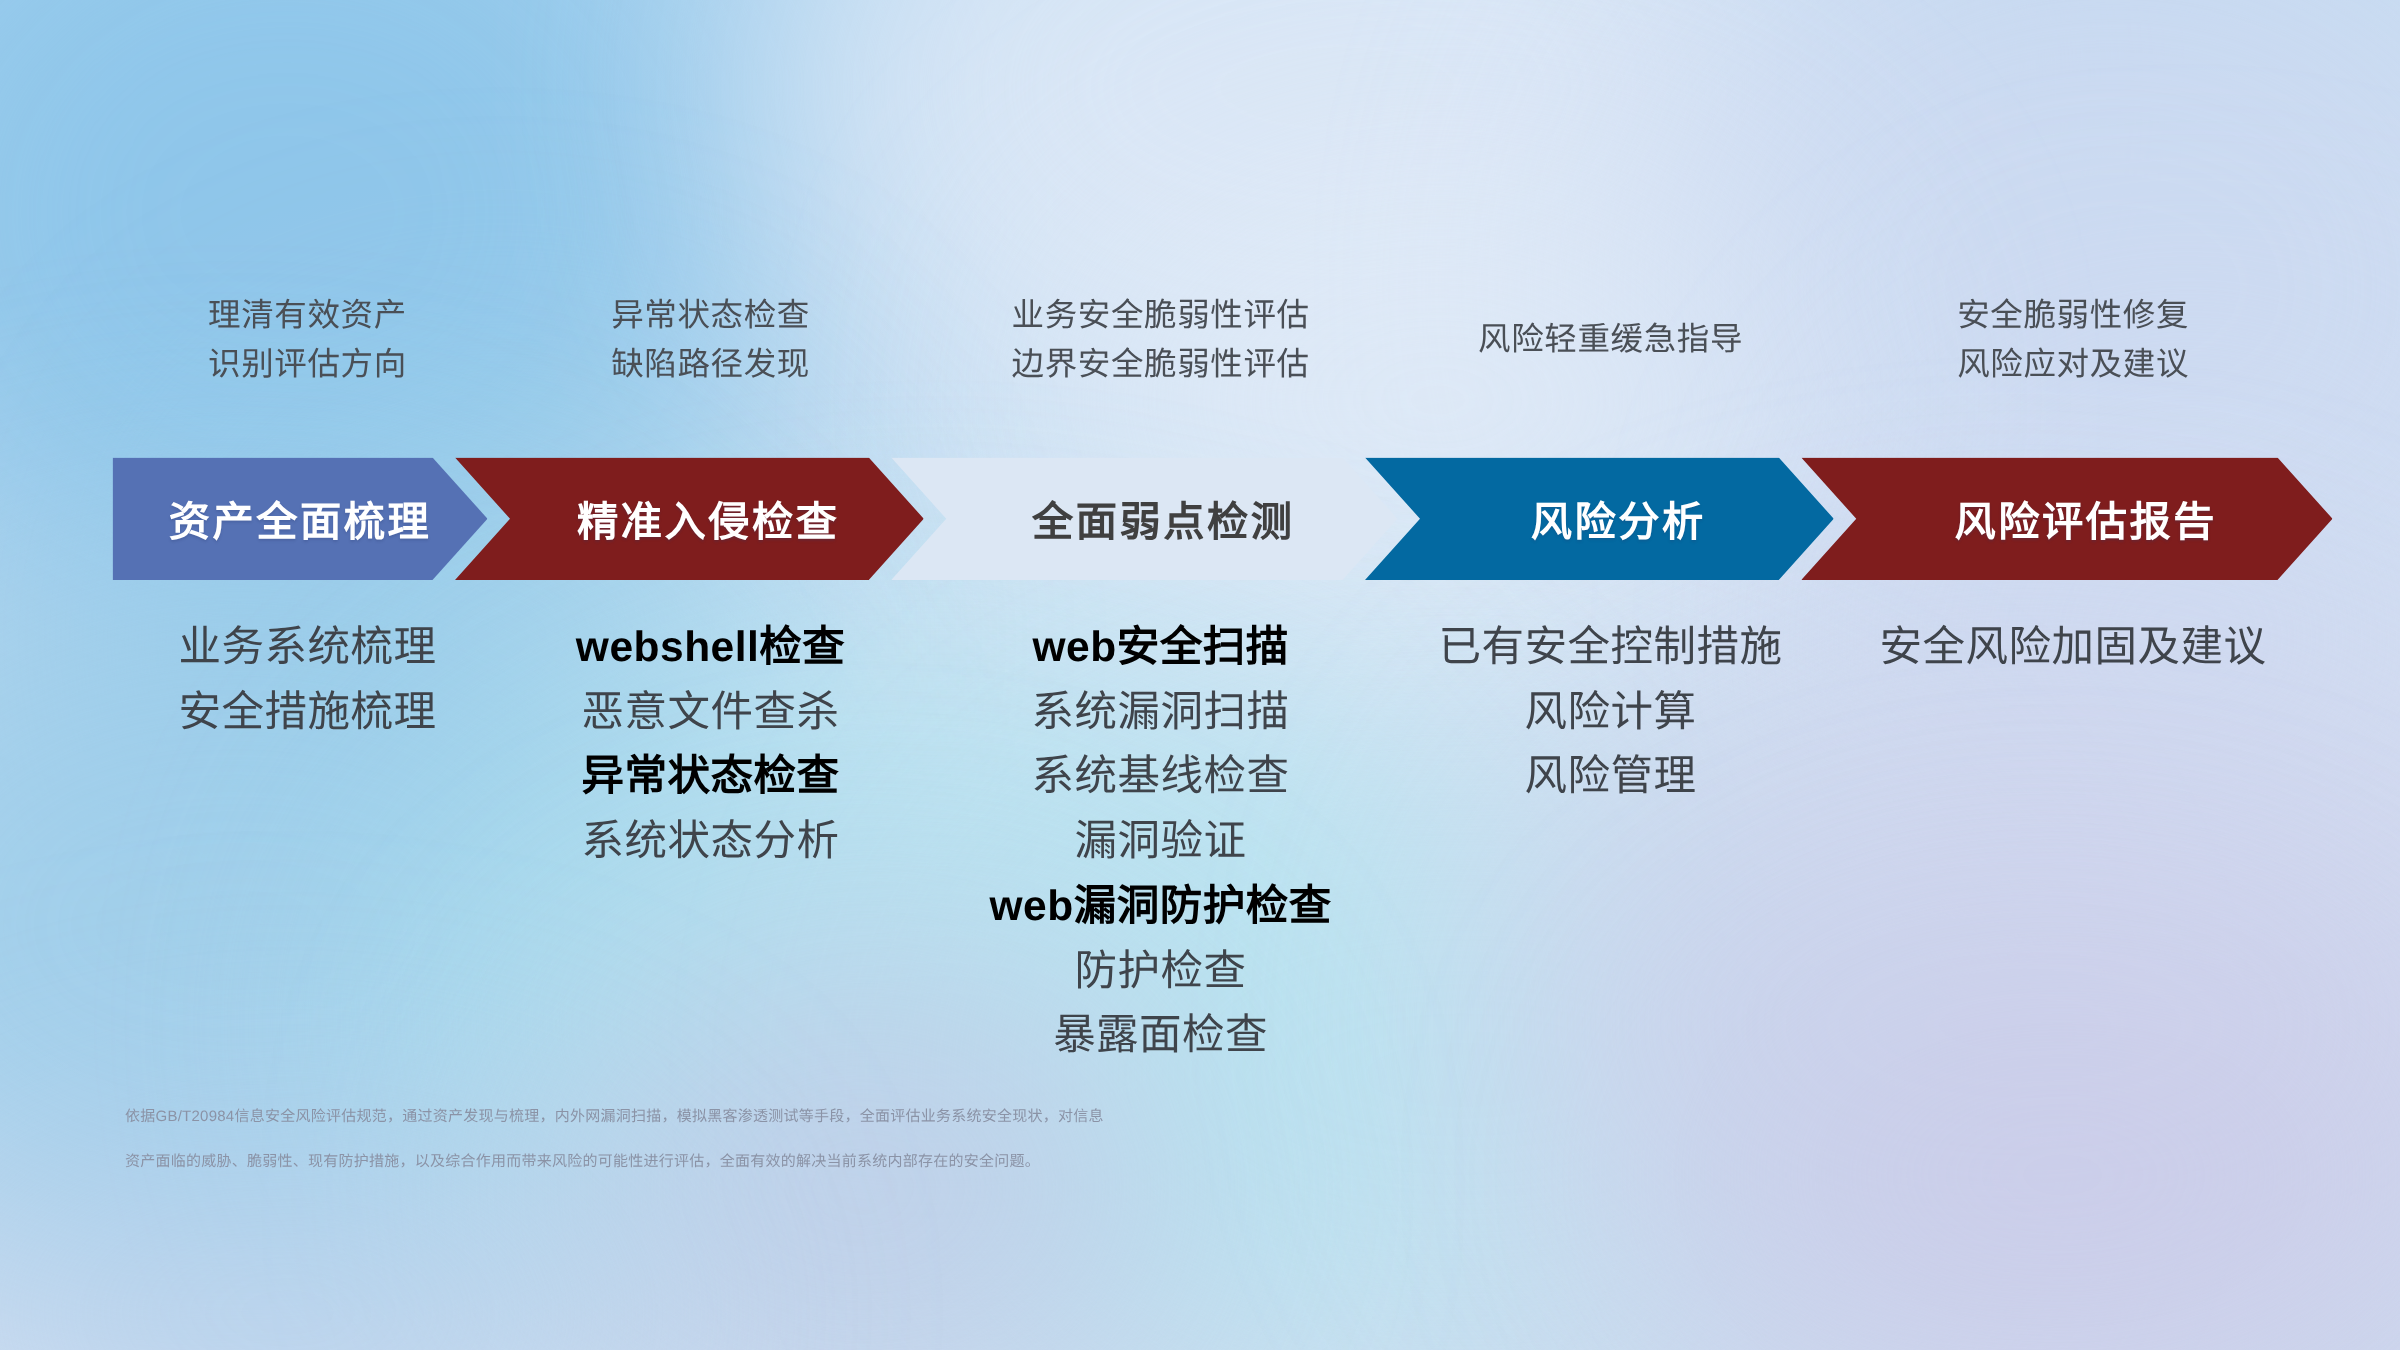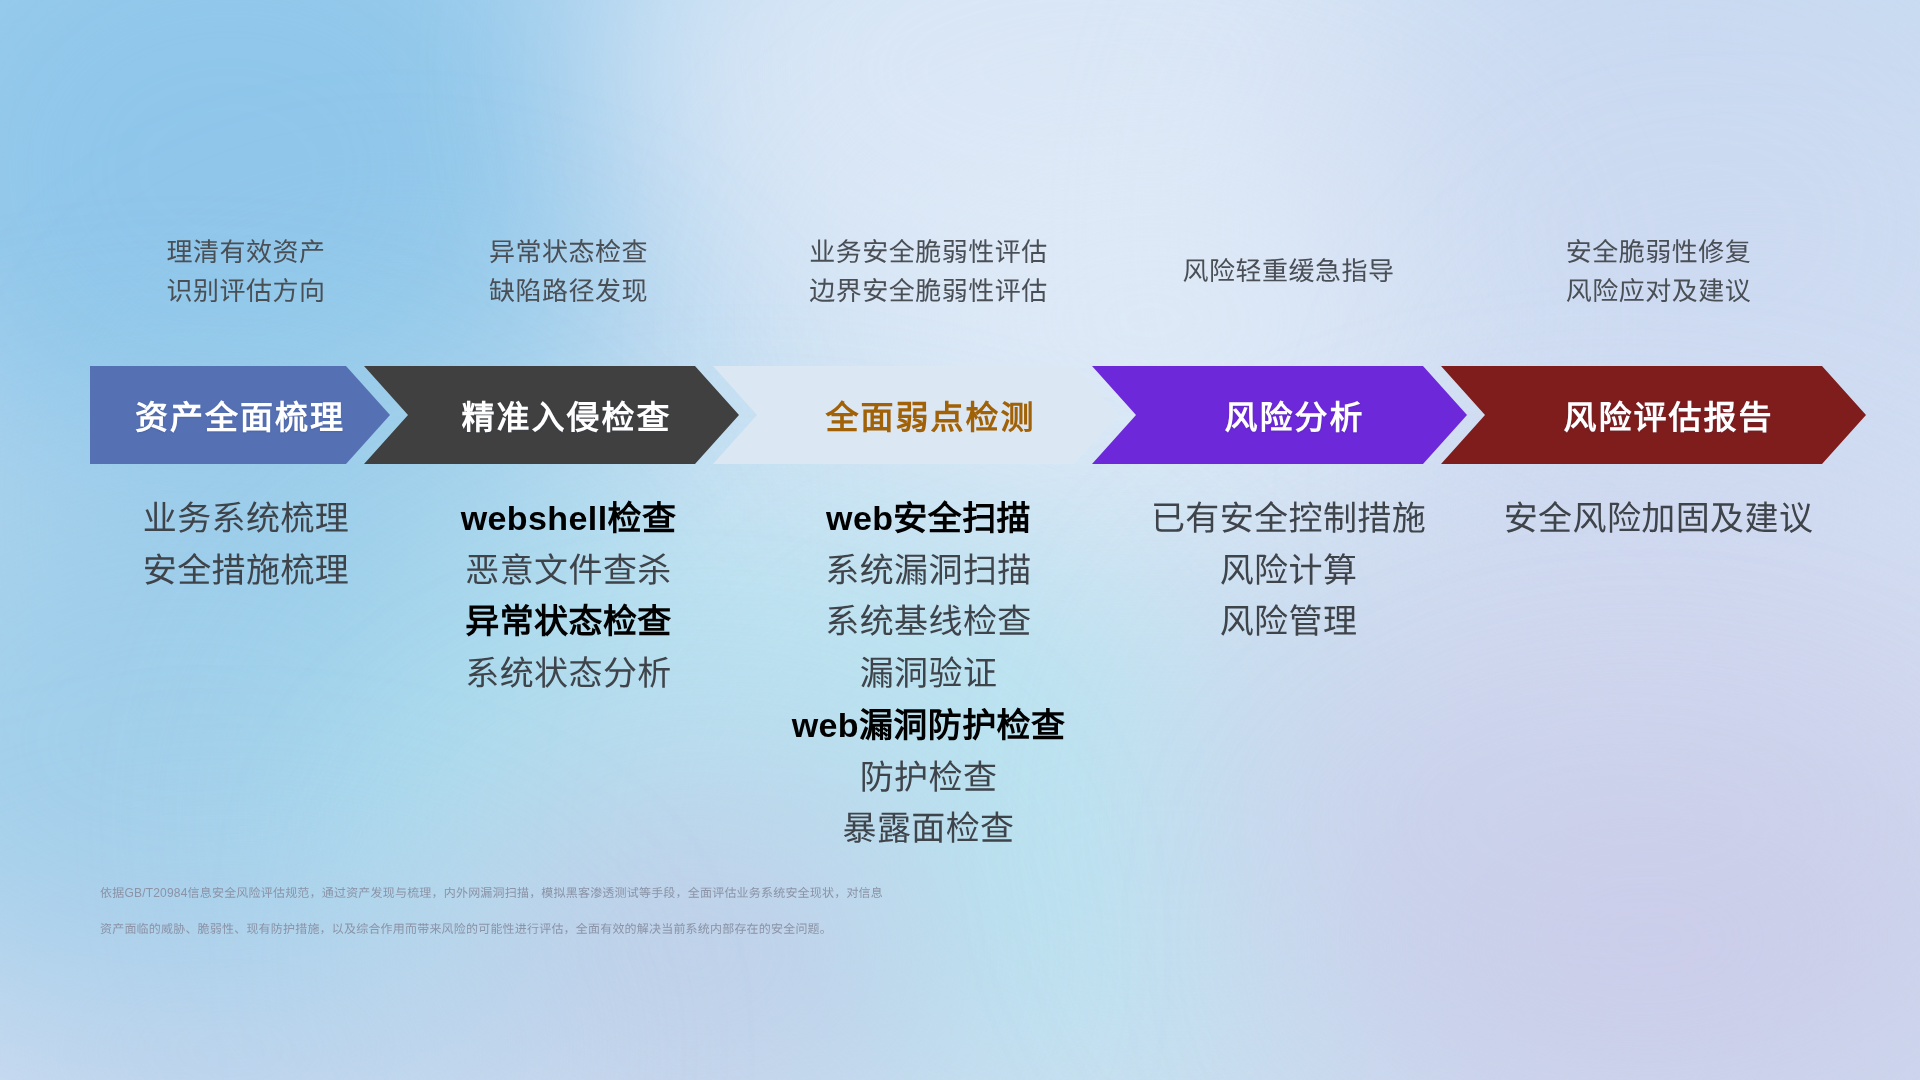--- a/index.html
+++ b/index.html
@@ -183,27 +183,27 @@
       <div class="top-col" style="width: 395px;">
         <div class="top-line">安全脆弱性修复</div>
         <div class="top-line">风险应对及建议</div>
       </div>
     </div>
 
   <div class="chev-band" id="chev-band">
       <div class="chev first" style="width: 300px; background: rgb(85, 113, 180); z-index: 20;">
         <span class="chev-label" style="color: rgb(255, 255, 255);">资产全面梳理</span>
       </div>
-      <div class="chev" style="width: 345px; background: #404040; z-index: 19;">
+      <div class="chev" style="width: 345px; background: #7f1d1d; z-index: 19;">
         <span class="chev-label" style="color: rgb(255, 255, 255);">精准入侵检查</span>
       </div>
       <div class="chev" style="width: 375px; background: rgb(220, 231, 244); z-index: 18;">
-        <span class="chev-label" style="color: #a16207; text-shadow: none;">全面弱点检测</span>
-      </div>
-      <div class="chev" style="width: 345px; background: #6d28d9; z-index: 17;">
+        <span class="chev-label" style="color: #404040; text-shadow: none;">全面弱点检测</span>
+      </div>
+      <div class="chev" style="width: 345px; background: #0369a1; z-index: 17;">
         <span class="chev-label" style="color: rgb(255, 255, 255);">风险分析</span>
       </div>
       <div class="chev" style="width: 395px; background: #7f1d1d; z-index: 16;">
         <span class="chev-label" style="color: rgb(255, 255, 255);">风险评估报告</span>
       </div>
     </div>
 
   <div class="bot-row" id="bot-row">
       <div class="bot-col" style="width: 300px;">
         <div class="bot-line">业务系统梳理</div>

